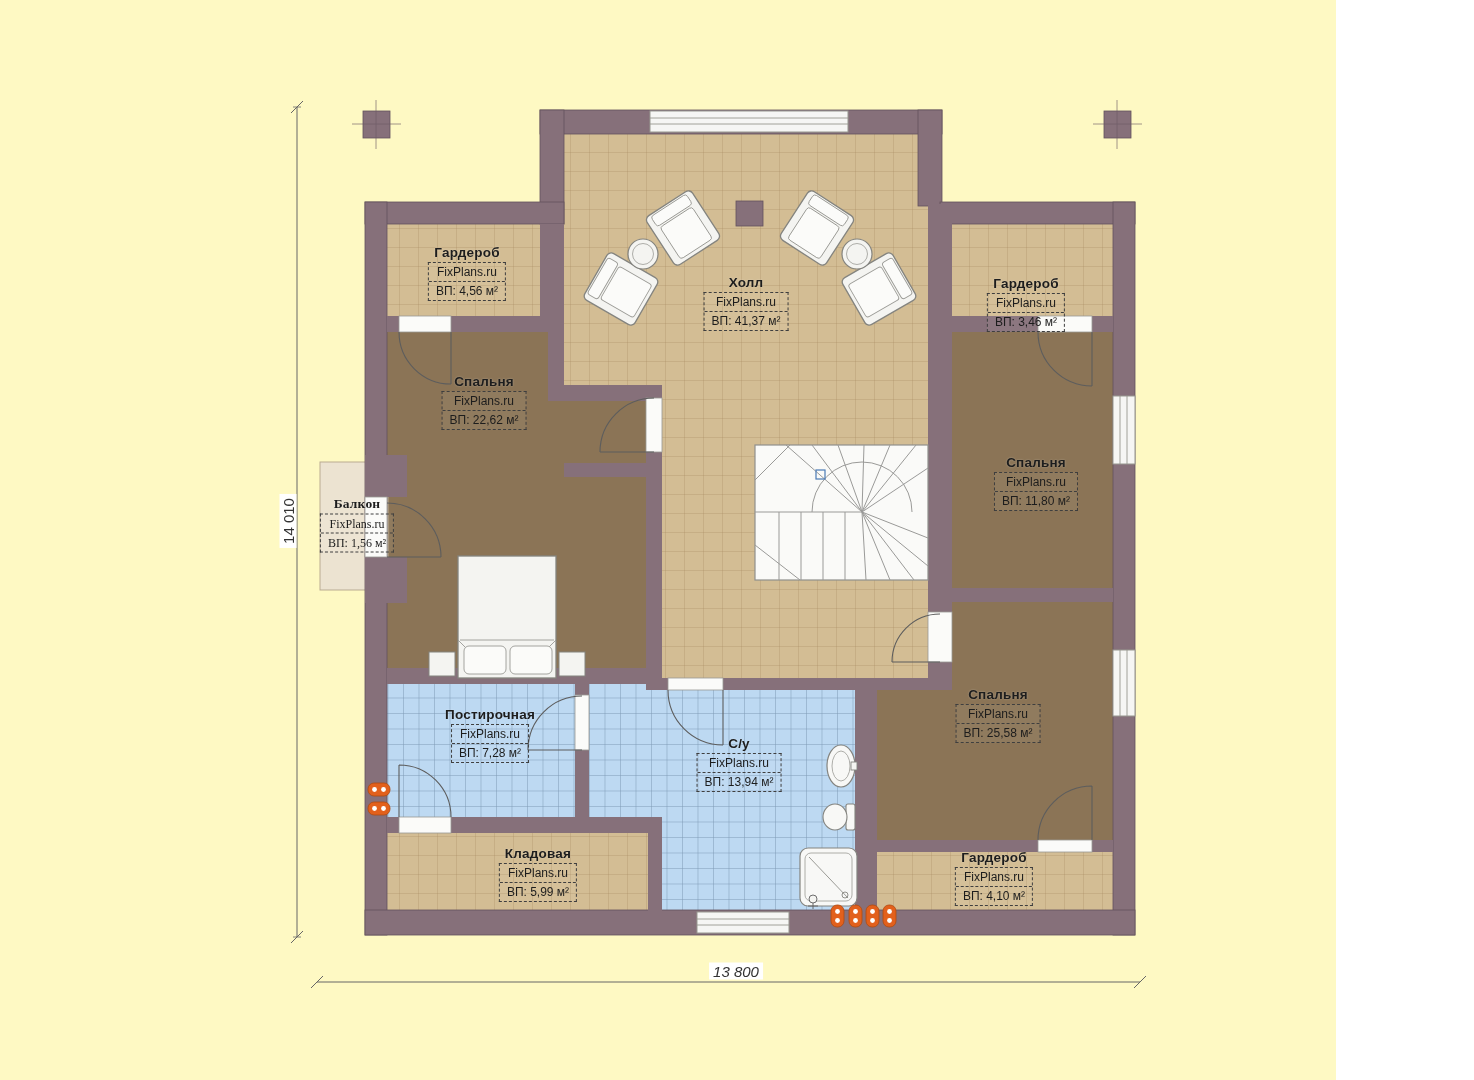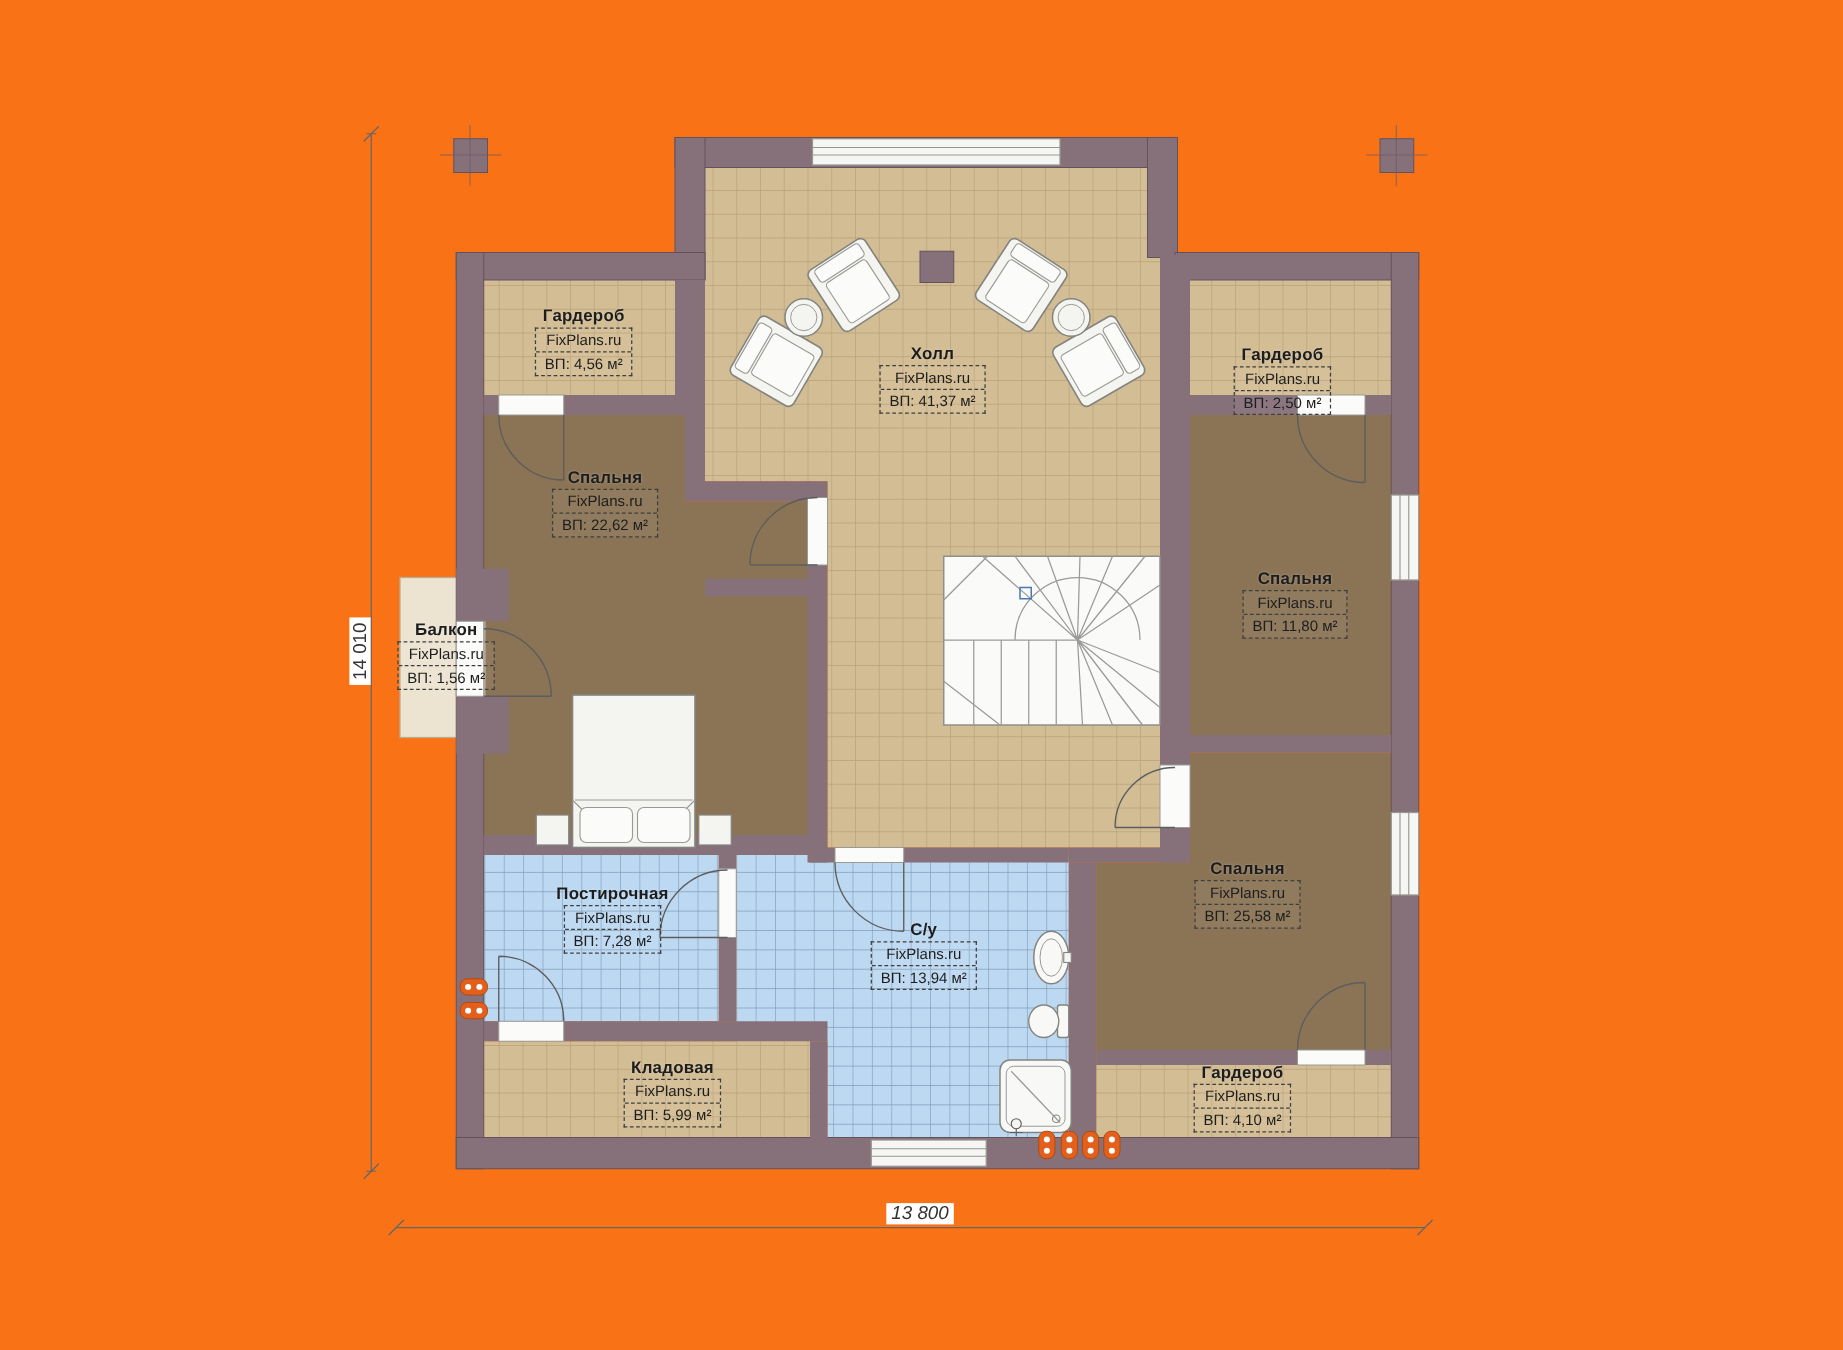--- a/index.html
+++ b/index.html
@@ -1,17 +1,17 @@
 <!DOCTYPE html>
 <html><head>
 <meta charset="utf-8">
 <style>
   html,body{margin:0;padding:0;background:#ffffff;}
   .stage{
-    position:relative;width:1474px;height:1080px;background:#f97316;
+    position:relative;width:1336px;height:1080px;background:#fef9c3;
     font-family:"Liberation Sans",sans-serif;overflow:hidden;
   }
   .stage svg{position:absolute;left:0;top:0;}
   .labels-layer{position:absolute;left:0;top:0;width:100%;height:100%;pointer-events:none;}
   .room-label{
     position:absolute;transform:translate(-50%,-50%);
     text-align:center;color:#1d1d1d;white-space:nowrap;
   }
   .rname{font-weight:bold;font-size:13.5px;letter-spacing:.2px;margin-bottom:2px;text-shadow:0 0 2px rgba(255,255,255,.35);}
   .rbox{display:inline-block;border:1px dashed #3f3f3f;font-size:12px;background:rgba(255,255,255,.05);}
@@ -249,36 +249,36 @@
 
   <div class="room-label" style="left:746px;top:303px;">
     <div class="rname">Холл</div>
     <div class="rbox"><div class="rrow">FixPlans.ru</div>
     <div class="rrow">ВП: 41,37 м²</div></div>
   </div>
 
   <div class="room-label" style="left:1026px;top:304px;">
     <div class="rname">Гардероб</div>
     <div class="rbox"><div class="rrow">FixPlans.ru</div>
-    <div class="rrow">ВП: 2,50 м²</div></div>
+    <div class="rrow">ВП: 3,46 м²</div></div>
   </div>
 
   <div class="room-label" style="left:484px;top:402px;">
     <div class="rname">Спальня</div>
     <div class="rbox"><div class="rrow">FixPlans.ru</div>
     <div class="rrow">ВП: 22,62 м²</div></div>
   </div>
 
   <div class="room-label" style="left:1036px;top:483px;">
     <div class="rname">Спальня</div>
     <div class="rbox"><div class="rrow">FixPlans.ru</div>
     <div class="rrow">ВП: 11,80 м²</div></div>
   </div>
 
-  <div class="room-label" style="left:357px;top:524px;">
+  <div class="room-label" style="left:357px;top:524px;font-family:Liberation Serif, serif;">
     <div class="rname">Балкон</div>
     <div class="rbox"><div class="rrow">FixPlans.ru</div>
     <div class="rrow">ВП: 1,56 м²</div></div>
   </div>
 
   <div class="room-label" style="left:998px;top:715px;">
     <div class="rname">Спальня</div>
     <div class="rbox"><div class="rrow">FixPlans.ru</div>
     <div class="rrow">ВП: 25,58 м²</div></div>
   </div>

